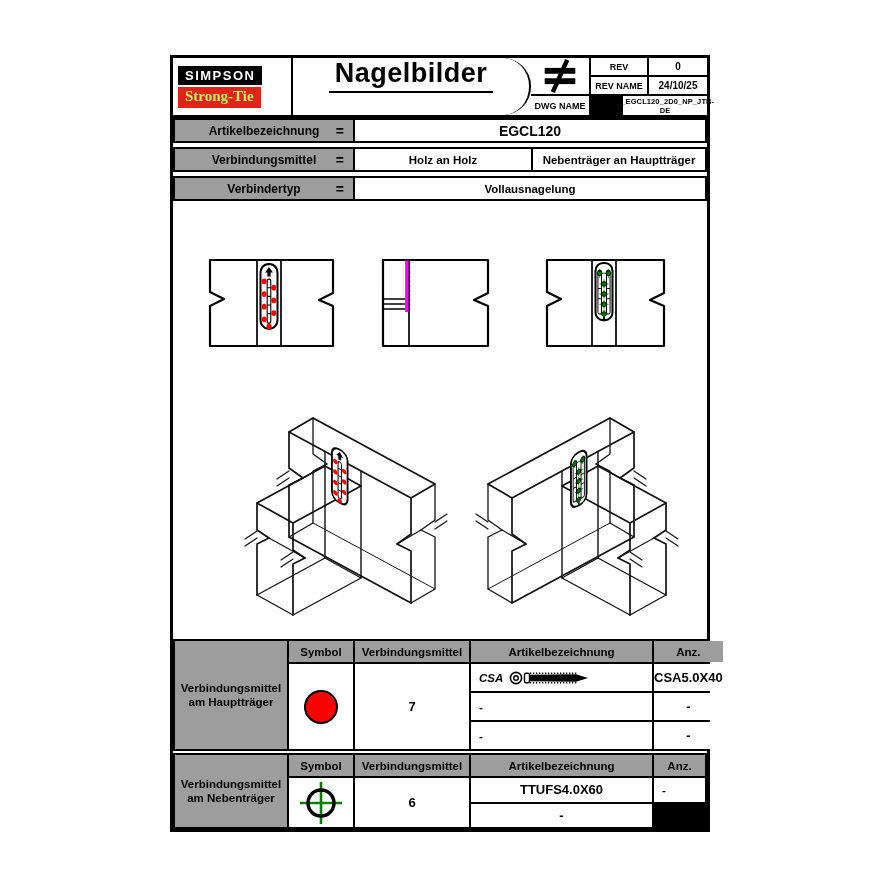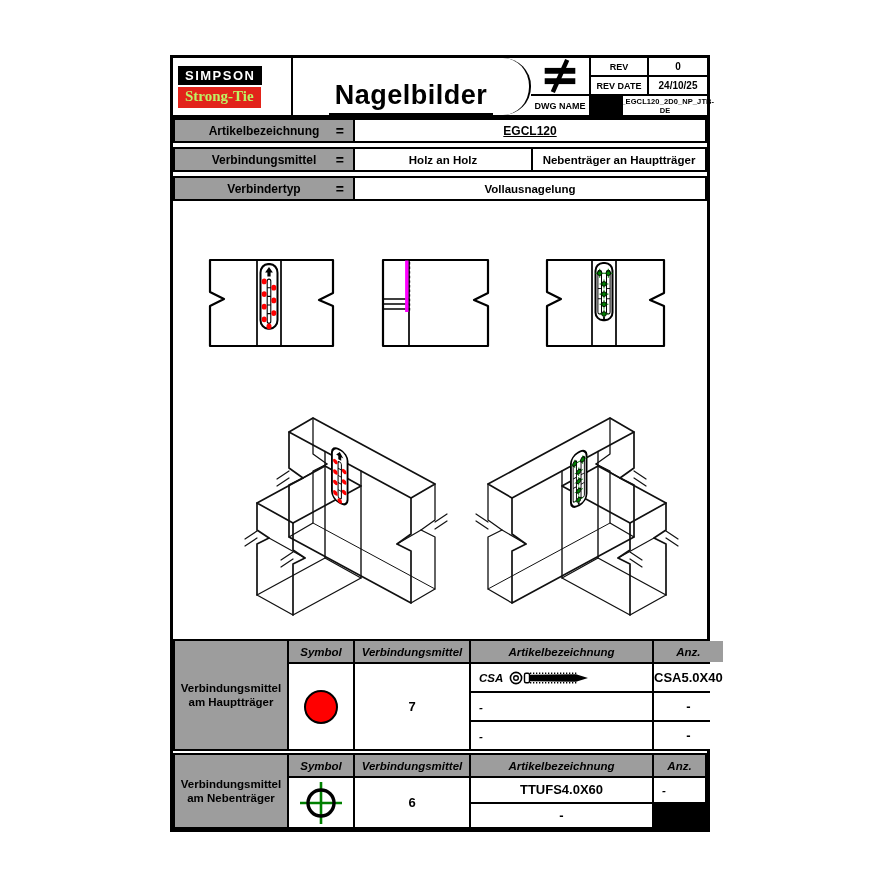--- a/index.html
+++ b/index.html
@@ -11,21 +11,21 @@
 
   
   .header{position:absolute;left:0;top:0;width:534px;height:60px;
           border-bottom:3px solid #000;display:flex;}
   .logo-cell{width:120px;border-right:2px solid #000;padding:4px 5px;
              display:flex;flex-direction:column;gap:2px;align-items:flex-start;justify-content:center;}
   .logo-black{background:#000;color:#fff;font-weight:bold;font-size:13px;
               letter-spacing:1.5px;padding:3px 7px;line-height:1;}
   .logo-red{color:#bef264;font-family:"Liberation Serif",serif;font-weight:bold;
             font-size:15px;padding:2px 7px 4px;line-height:1;}
-  .title-cell{flex:1;display:flex;align-items:flex-end;justify-content:center;
+  .title-cell{flex:1;display:flex;align-items:flex-start;justify-content:center;
               border-right:2px solid #000;border-radius:28px;}
   .title{font-size:27px;font-weight:bold;border-bottom:2.5px solid #000;
          padding:0 6px 2px;letter-spacing:0.5px;}
   .rev{width:176px;display:grid;grid-template-columns:58px 56px 1fr;
        grid-template-rows:17px 17px 1fr;gap:2px;background:#000;text-align:center;}
   .rev>div{background:#fff;display:flex;align-items:center;justify-content:center;}
   .rev .neq{grid-row:1/3;grid-column:1;}
   .rev .dwgval{grid-column:2/4;}
   .rev .lab{font-size:9px;font-weight:bold;}
   .rev .val{font-size:10px;font-weight:bold;}
@@ -50,21 +50,21 @@
   .ftable{position:absolute;left:0;width:534px;display:grid;
           grid-template-columns:112px 64px 114px 181px 1fr;gap:2px;
           background:#000;border:2px solid #000;}
   .ftable>div{background:#fff;display:flex;align-items:center;justify-content:center;}
   #tableA{top:581px;height:112px;grid-template-rows:21px 1fr 1fr 1fr;}
   #tableB{top:695px;height:76px;grid-template-rows:21px 1fr 1fr;}
   .gcell{background:#9d9d9d !important;font-weight:bold;}
   .group-label{grid-column:1;flex-direction:column;font-size:11.5px;line-height:1.25;text-align:center;}
   #tableA .group-label{grid-row:1/5;}
   #tableB .group-label{grid-row:1/4;}
-  .hcell{font-size:11.5px;font-style:italic;}
+  .hcell{font-size:11.5px;}
   #tableA .sym{grid-row:2/5;}
   #tableB .sym{grid-row:2/4;}
   #tableA .qty{grid-row:2/5;}
   #tableB .qty{grid-row:2/4;}
   .qty{font-size:13px;font-weight:bold;}
   .fcell{justify-content:flex-start !important;padding-left:8px;gap:5px;
          font-size:11.5px;font-weight:bold;font-style:italic;}
   .acell{font-size:13px;font-weight:bold;}
   .red-dot{width:34px;height:34px;border-radius:50%;border:2.5px solid #000;}
 </style>
@@ -146,34 +146,34 @@
     <div class="rev">
       <div class="neq">
         <svg width="42" height="36" viewBox="0 0 44 40">
           <rect x="5" y="11" width="34" height="6.5" fill="#000"></rect>
           <rect x="5" y="22.5" width="34" height="6.5" fill="#000"></rect>
           <path d="M30,2 L14,38" stroke="#000" stroke-width="5" fill="none"></path>
         </svg>
       </div>
       <div class="lab">REV</div>
       <div class="val">0</div>
-      <div class="lab">REV DATE</div>
+      <div class="lab">REV NAME</div>
       <div class="val">24/10/25</div>
       <div class="lab">DWG NAME</div>
       <div class="dwgval">C_EGCL120_2D0_NP_JTB-DE</div>
     </div>
   </div>
 
   <div class="info">
     <div class="irow one">
       <div class="icell ilabel">
         <span>Artikelbezeichnung</span>
         <span class="eq">=</span>
       </div>
-      <div class="icell" style="font-size:12px;text-decoration:underline;">EGCL120</div>
+      <div class="icell" style="font-size:14px;">EGCL120</div>
     </div>
     <div class="irow two">
       <div class="icell ilabel">
         <span>Verbindungsmittel</span>
         <span class="eq">=</span>
       </div>
       <div class="icell">Holz an Holz</div>
       <div class="icell">Nebenträger an Hauptträger</div>
     </div>
     <div class="irow one">

